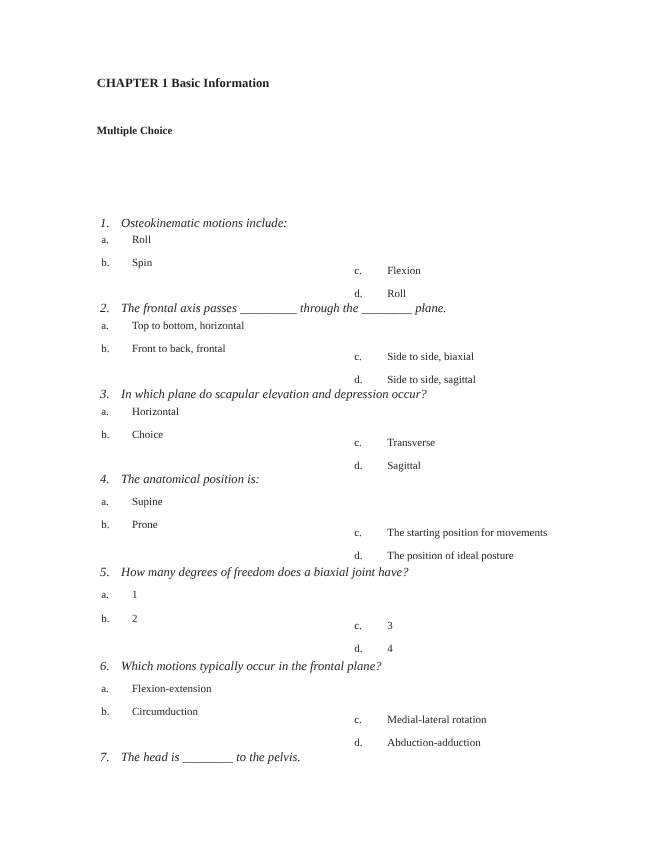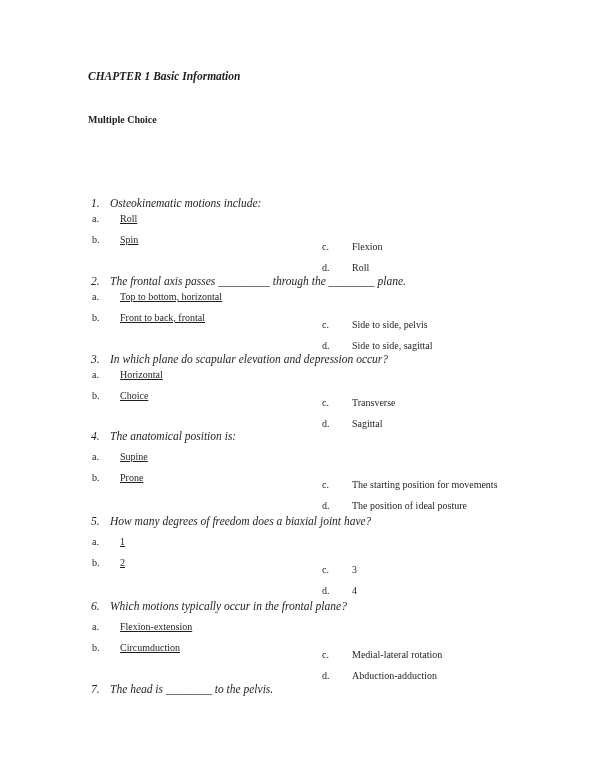--- a/index.html
+++ b/index.html
@@ -12,21 +12,20 @@
   .page {
     position: relative;
     width: 600px; height: 776px;
     background: #ffffff;
     overflow: hidden;
   }
   .chapter-title {
     position: absolute; left: 88px; top: 70px;
     font-size: 11.5px; font-weight: bold; line-height: 13px;
     white-space: nowrap;
-    font-style: italic;
   }
   .section-title {
     position: absolute; left: 88px; top: 113px;
     font-size: 10px; font-weight: bold; line-height: 13px;
     white-space: nowrap;
   }
   .instructions {
     position: absolute; left: 88px; top: 152px;
     font-size: 10.5px; line-height: 13px;
     white-space: nowrap;
@@ -44,21 +43,21 @@
   .qnum { display: inline-block; min-width: 19px; }
   .opt-row {
     position: absolute; left: 0; width: 600px;
     font-size: 10px; line-height: 12px;
   }
   .question.tight .row1 { top: 16px; }
   .question.tight .row2 { top: 37px; }
   .question.loose .row1 { top: 21px; }
   .question.loose .row2 { top: 42px; }
   .opt { position: absolute; white-space: nowrap; }
-  .opt.left  { left: 92px; text-decoration: underline; }
+  .opt.left  { left: 92px; }
   .opt.right { left: 322px; margin-top: 28px; }
   .opt .letter { display: inline-block; width: 28px; }
   .opt.right .letter { width: 30px; }
 </style>
 </head>
 <body>
 
 <div class="page">
 
   <div class="chapter-title">CHAPTER 1 Basic Information</div>
@@ -88,21 +87,21 @@
 
   <div class="question q2 tight">
     <div class="stem">
       <span class="qnum">2.</span><span class="qtext">The frontal axis passes _________ through the ________ plane.</span>
     </div>
     <div class="opt-row row1">
       <div class="opt left">
         <span class="letter">a.</span><span class="otext">Top to bottom, horizontal</span>
       </div>
       <div class="opt right">
-        <span class="letter">c.</span><span class="otext">Side to side, pelvis</span>
+        <span class="letter">c.</span><span class="otext">Side to side, biaxial</span>
       </div>
     </div>
     <div class="opt-row row2">
       <div class="opt left">
         <span class="letter">b.</span><span class="otext">Front to back, frontal</span>
       </div>
       <div class="opt right">
         <span class="letter">d.</span><span class="otext">Side to side, sagittal</span>
       </div>
     </div>

